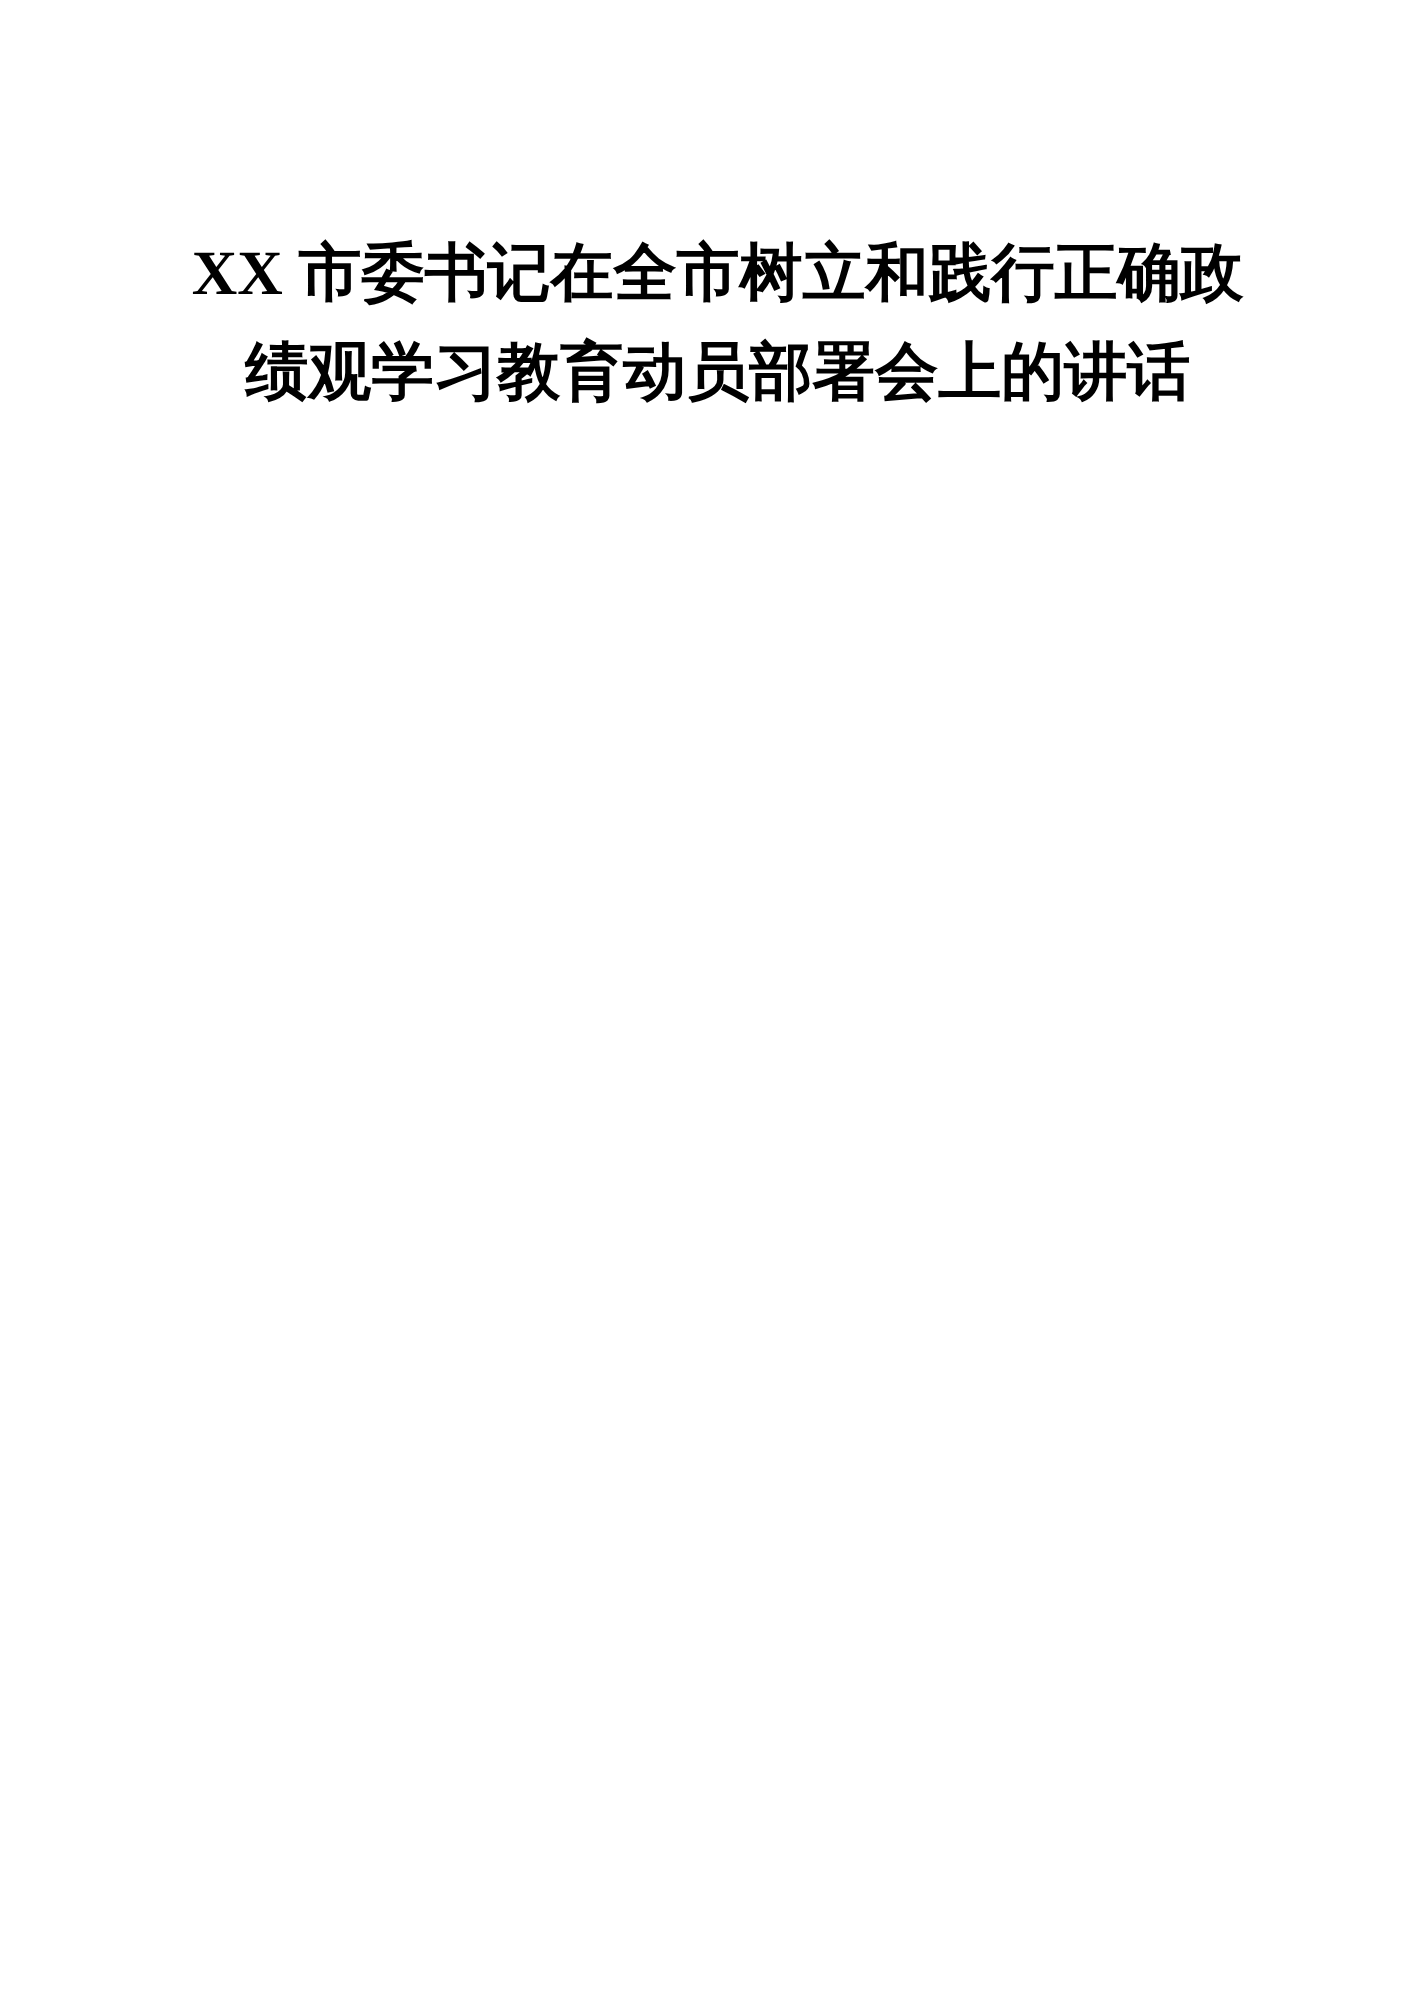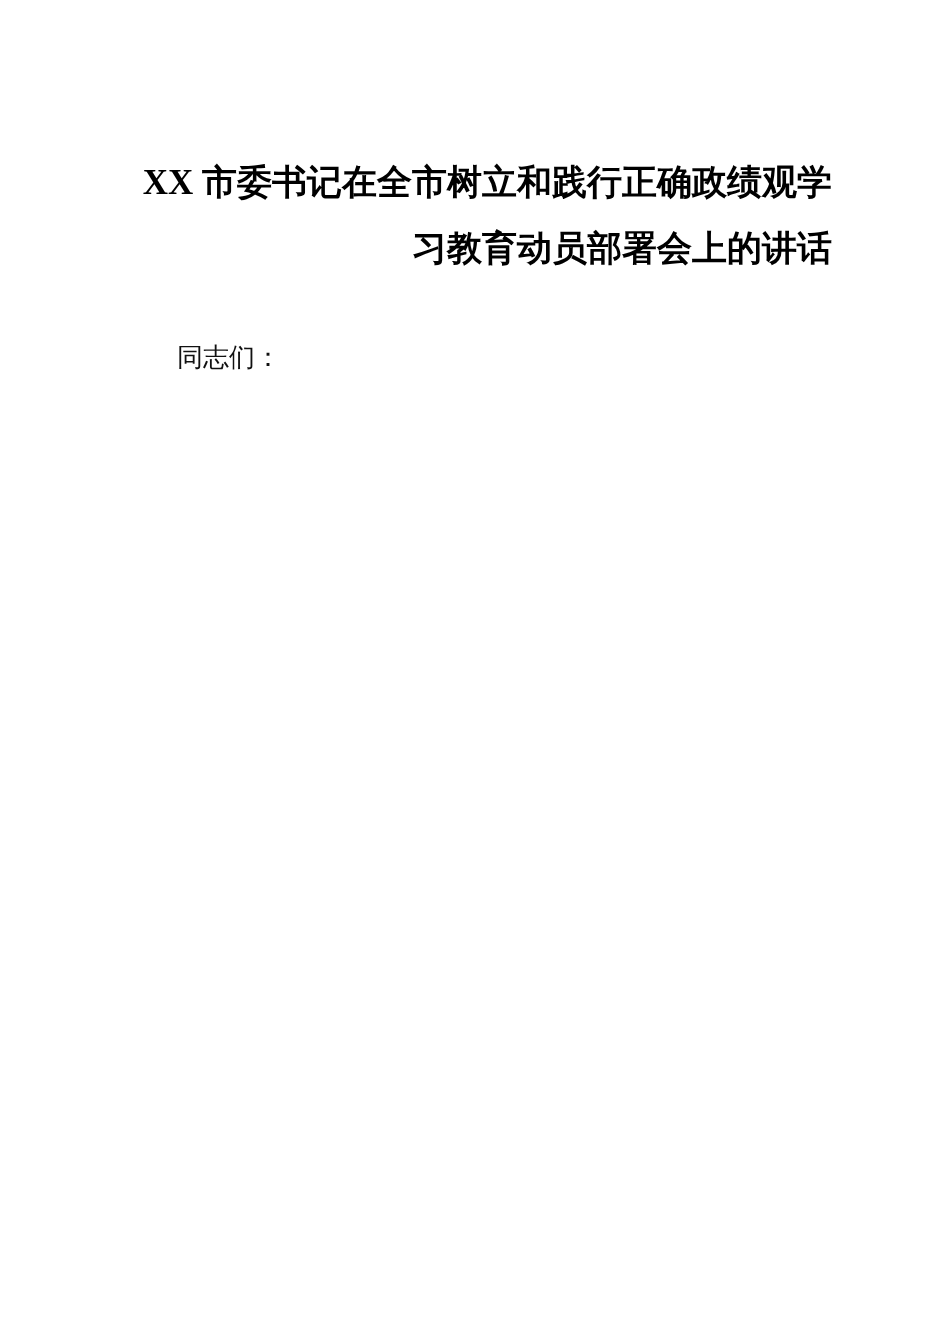--- a/index.html
+++ b/index.html
@@ -16,23 +16,23 @@
     box-sizing: border-box;
     padding: 150px 118px 0 125px;
     overflow: hidden;
     color: #000000;
   }
   .title {
     margin: 0;
     padding: 0;
     font-family: "Liberation Serif", "DejaVu Serif", serif;
     font-weight: bold;
-    font-size: 35px;
+    font-size: 42px;
     line-height: 66px;
-    text-align: right;
+    text-align: center;
     color: #000000;
     margin-bottom: 54px;
   }
   .body-text p {
     margin: 0;
     padding: 0;
     font-family: "Liberation Serif", "DejaVu Serif", serif;
     font-weight: normal;
     font-size: 26px;
     line-height: 44px;
@@ -41,15 +41,14 @@
     color: #111111;
   }
 </style>
 </head>
 <body>
 
 <div class="page">
   <h1 class="title">XX 市委书记在全市树立和践行正确政绩观学习教育动员部署会上的讲话</h1>
 
   <div class="body-text">
-    <p>同志们：</p>
   </div>
 </div>
 
 </body></html>

